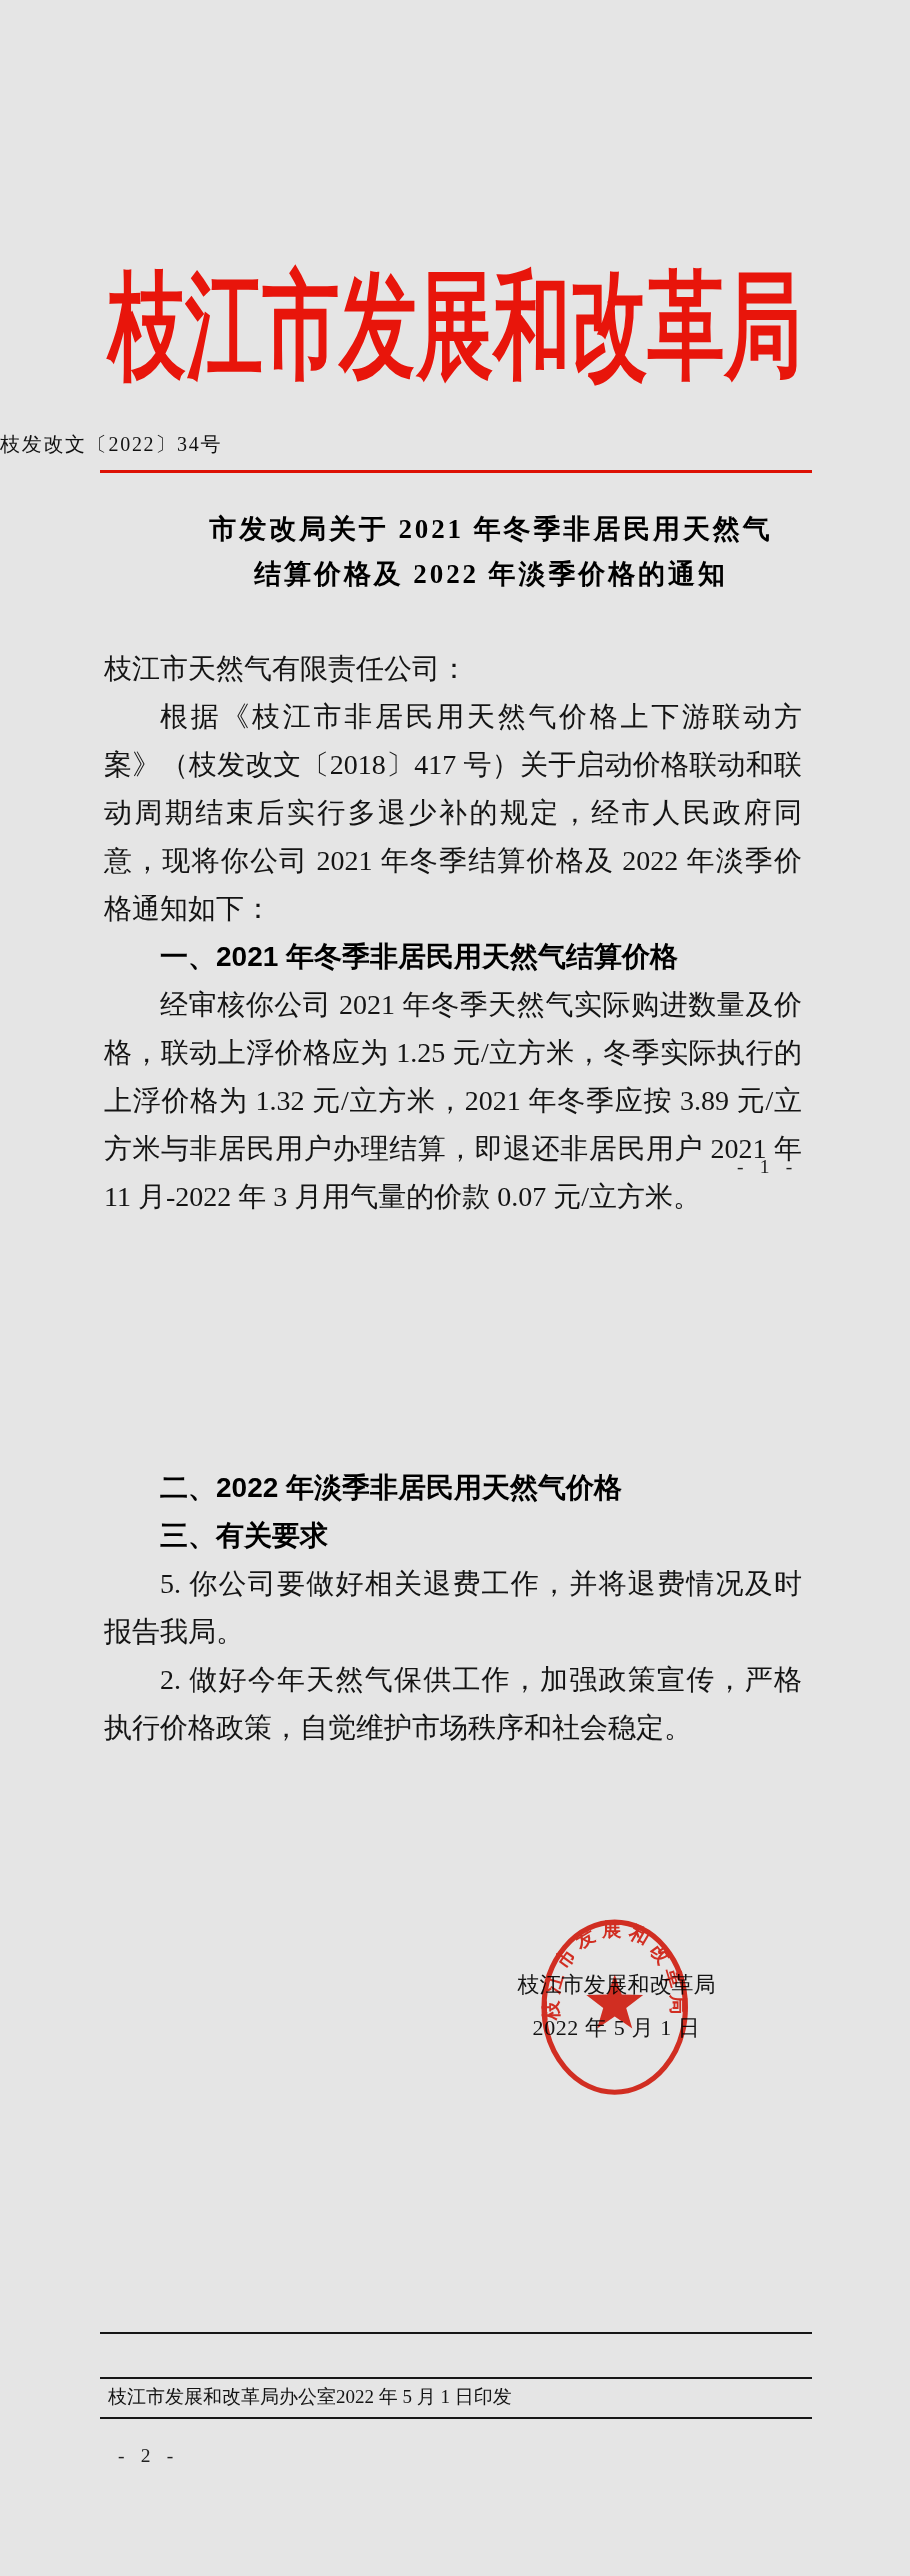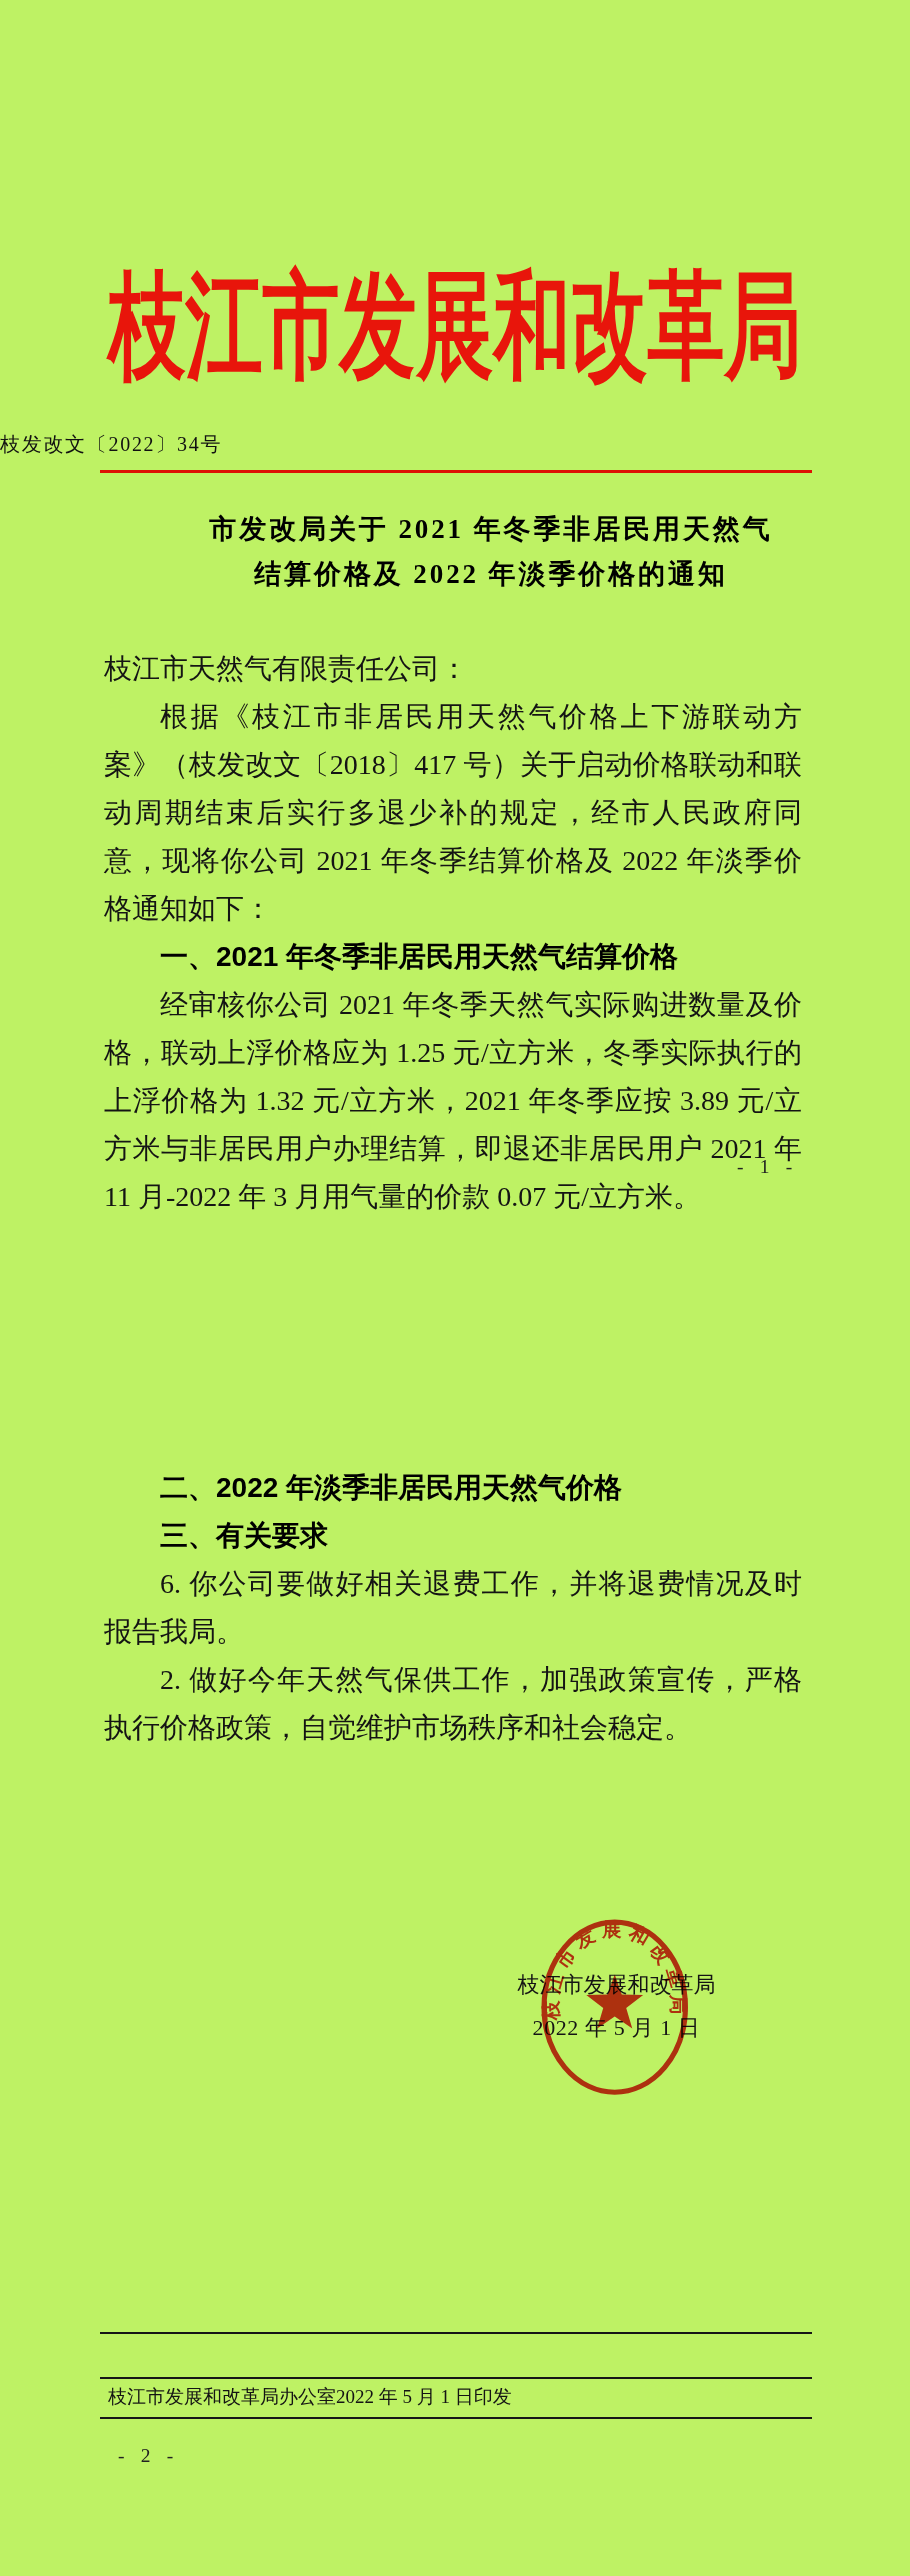--- a/index.html
+++ b/index.html
@@ -1,20 +1,20 @@
 <!DOCTYPE html>
 <html style="font-size:9.2px"><head>
 <meta charset="utf-8">
 <style>
   html, body { margin: 0; padding: 0; background: #ffffff; }
   .page {
     position: relative;
     width: 910px;
     height: 2576px;
-    background: #bef264;
+    background: #e5e5e5;
     overflow: hidden;
     font-family: "Liberation Serif", "DejaVu Serif", serif;
     color: #1c1c1c;
   }
 
   
   .masthead {
     position: absolute;
     top: 269px; left: 0; width: 100%;
     text-align: center;
@@ -155,21 +155,21 @@
     <p>根据《枝江市非居民用天然气价格上下游联动方案》（枝发改文〔2018〕417 号）关于启动价格联动和联动周期结束后实行多退少补的规定，经市人民政府同意，现将你公司 2021 年冬季结算价格及 2022 年淡季价格通知如下：</p>
     <p class="hd">一、2021 年冬季非居民用天然气结算价格</p>
     <p>经审核你公司 2021 年冬季天然气实际购进数量及价格，联动上浮价格应为 1.25 元/立方米，冬季实际执行的上浮价格为 1.32 元/立方米，2021 年冬季应按 3.89 元/立方米与非居民用户办理结算，即退还非居民用户 2021 年 11 月-2022 年 3 月用气量的价款 0.07 元/立方米。</p>
   </div>
 
   <div class="page-num" id="page1-num">- 1 -</div>
 
   <div class="body-block" id="body-page2">
     <p class="hd">二、2022 年淡季非居民用天然气价格</p>
     <p class="hd">三、有关要求</p>
-    <p>6. 你公司要做好相关退费工作，并将退费情况及时报告我局。</p>
+    <p>5. 你公司要做好相关退费工作，并将退费情况及时报告我局。</p>
     <p>2. 做好今年天然气保供工作，加强政策宣传，严格执行价格政策，自觉维护市场秩序和社会稳定。</p>
   </div>
 
   <div class="signature">
     <div>枝江市发展和改革局</div>
     <div class="sig-date">2022 年 5 月 1 日</div>
   </div>
 
   <svg class="seal" viewBox="0 0 275 315" aria-hidden="true">
     <ellipse cx="137" cy="157" rx="123" ry="148" fill="none" stroke="#e8281a" stroke-width="9"></ellipse>

